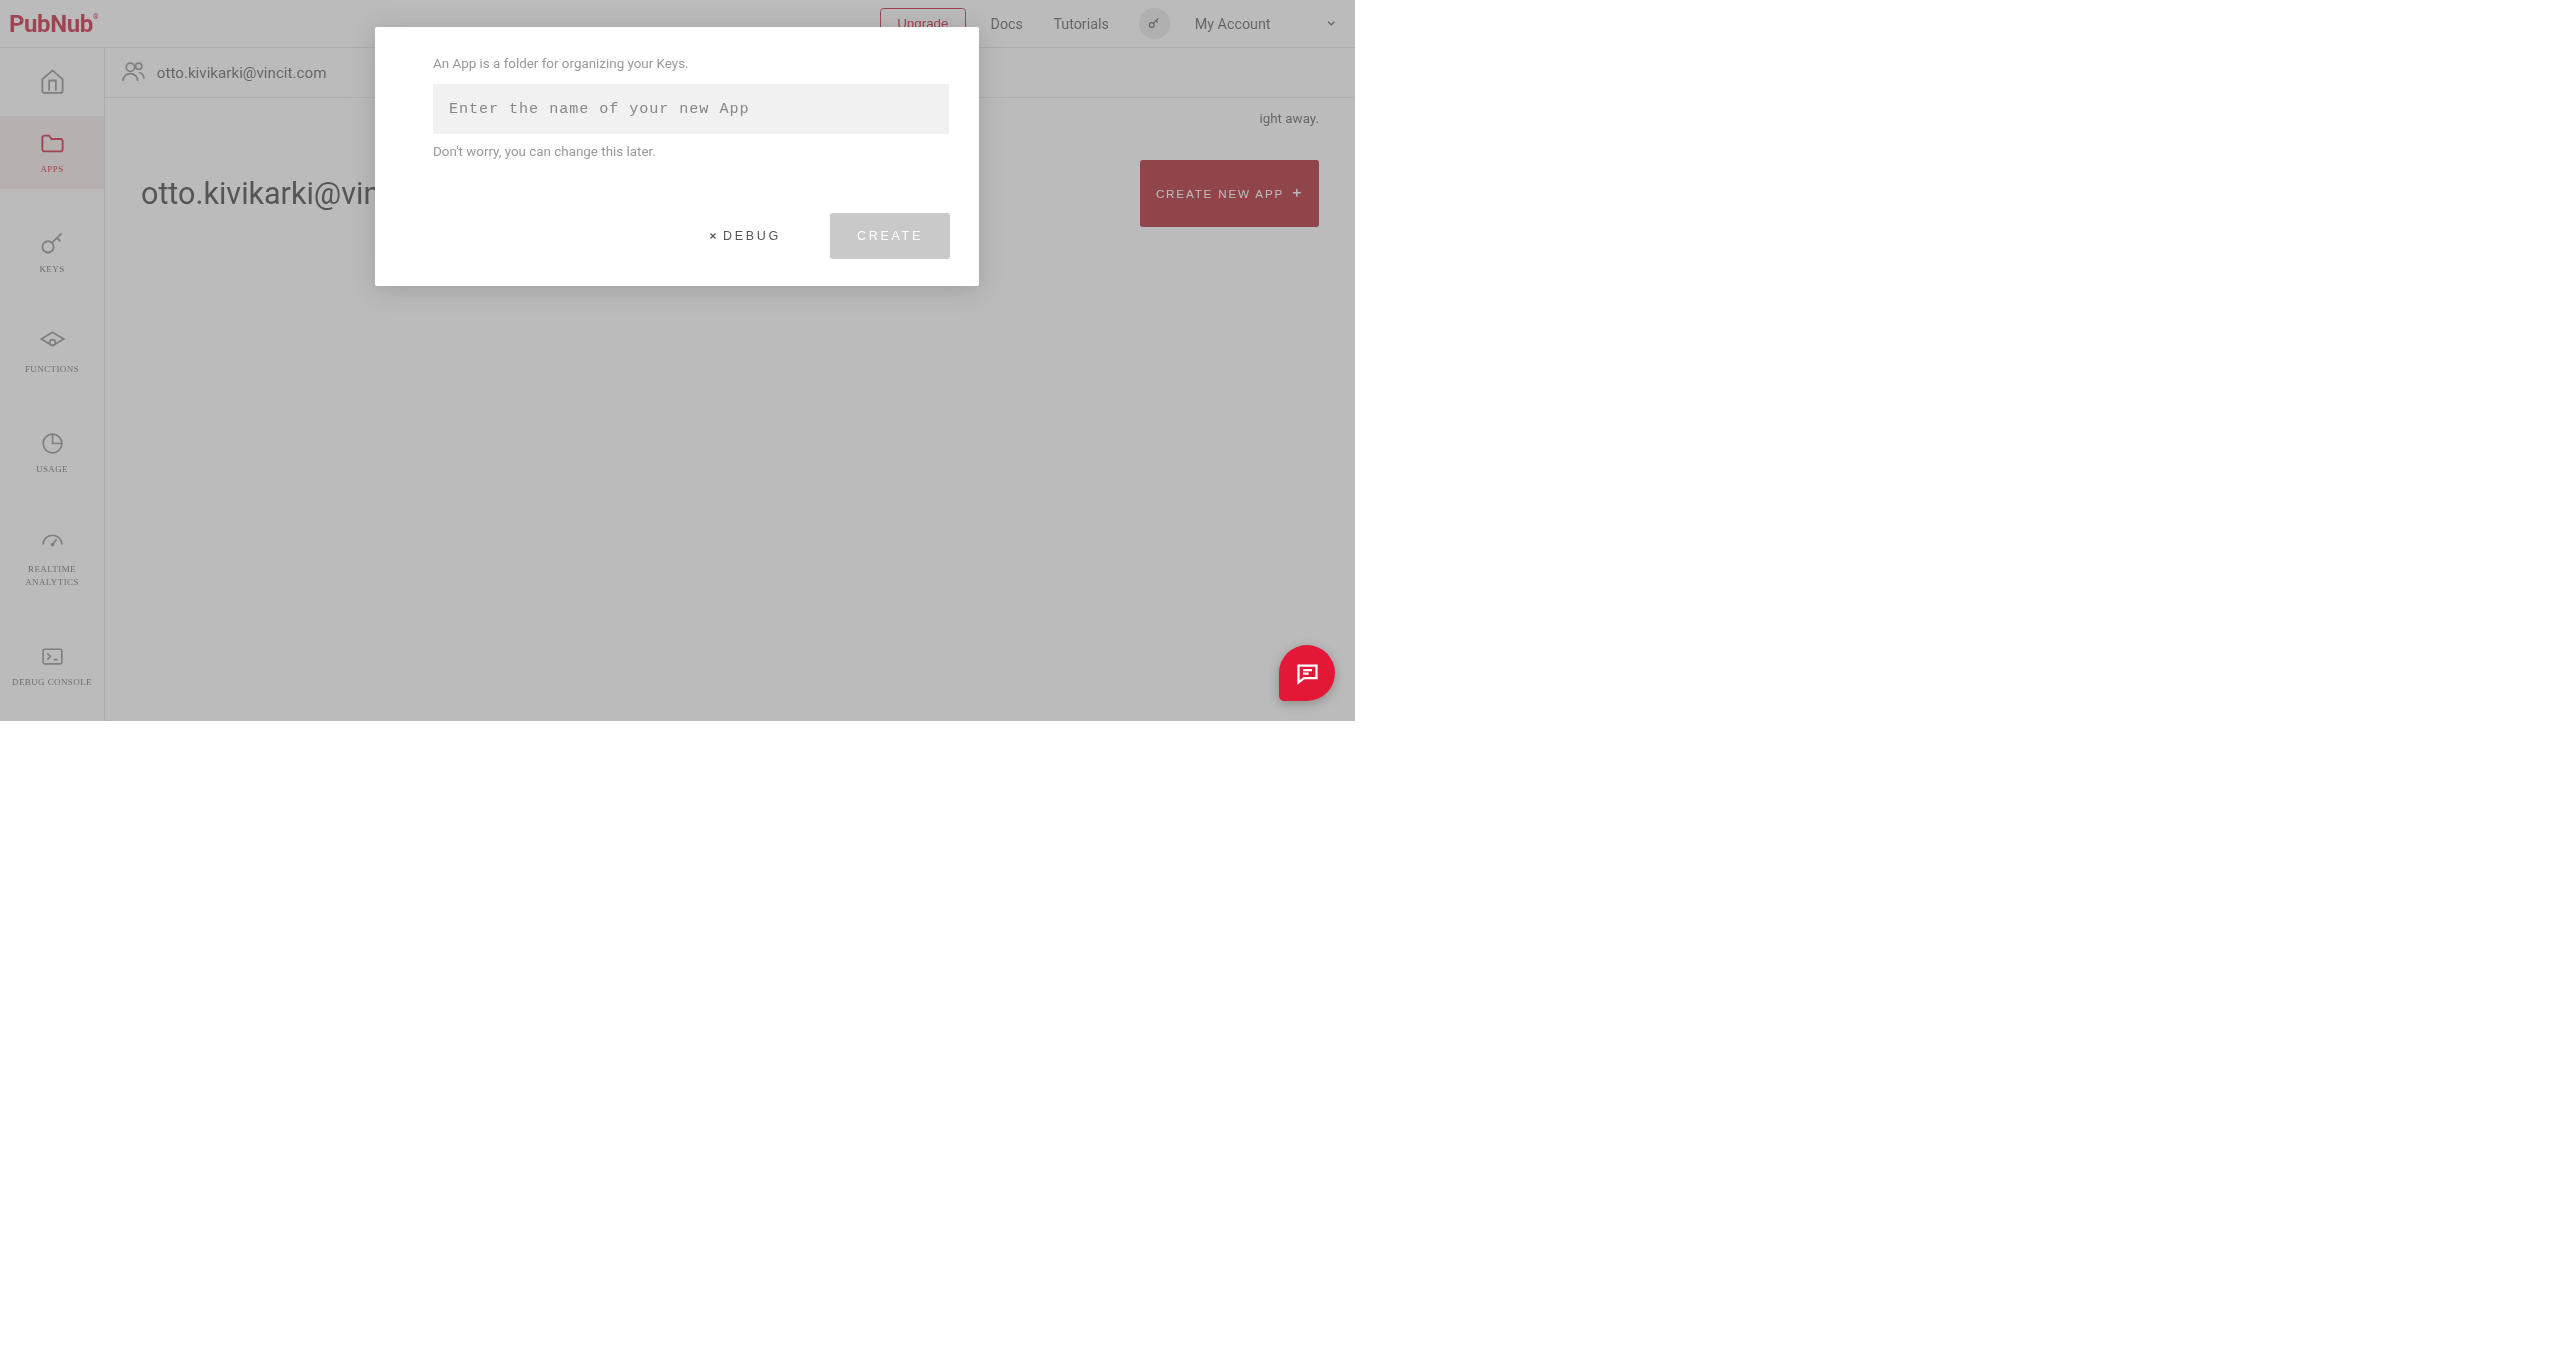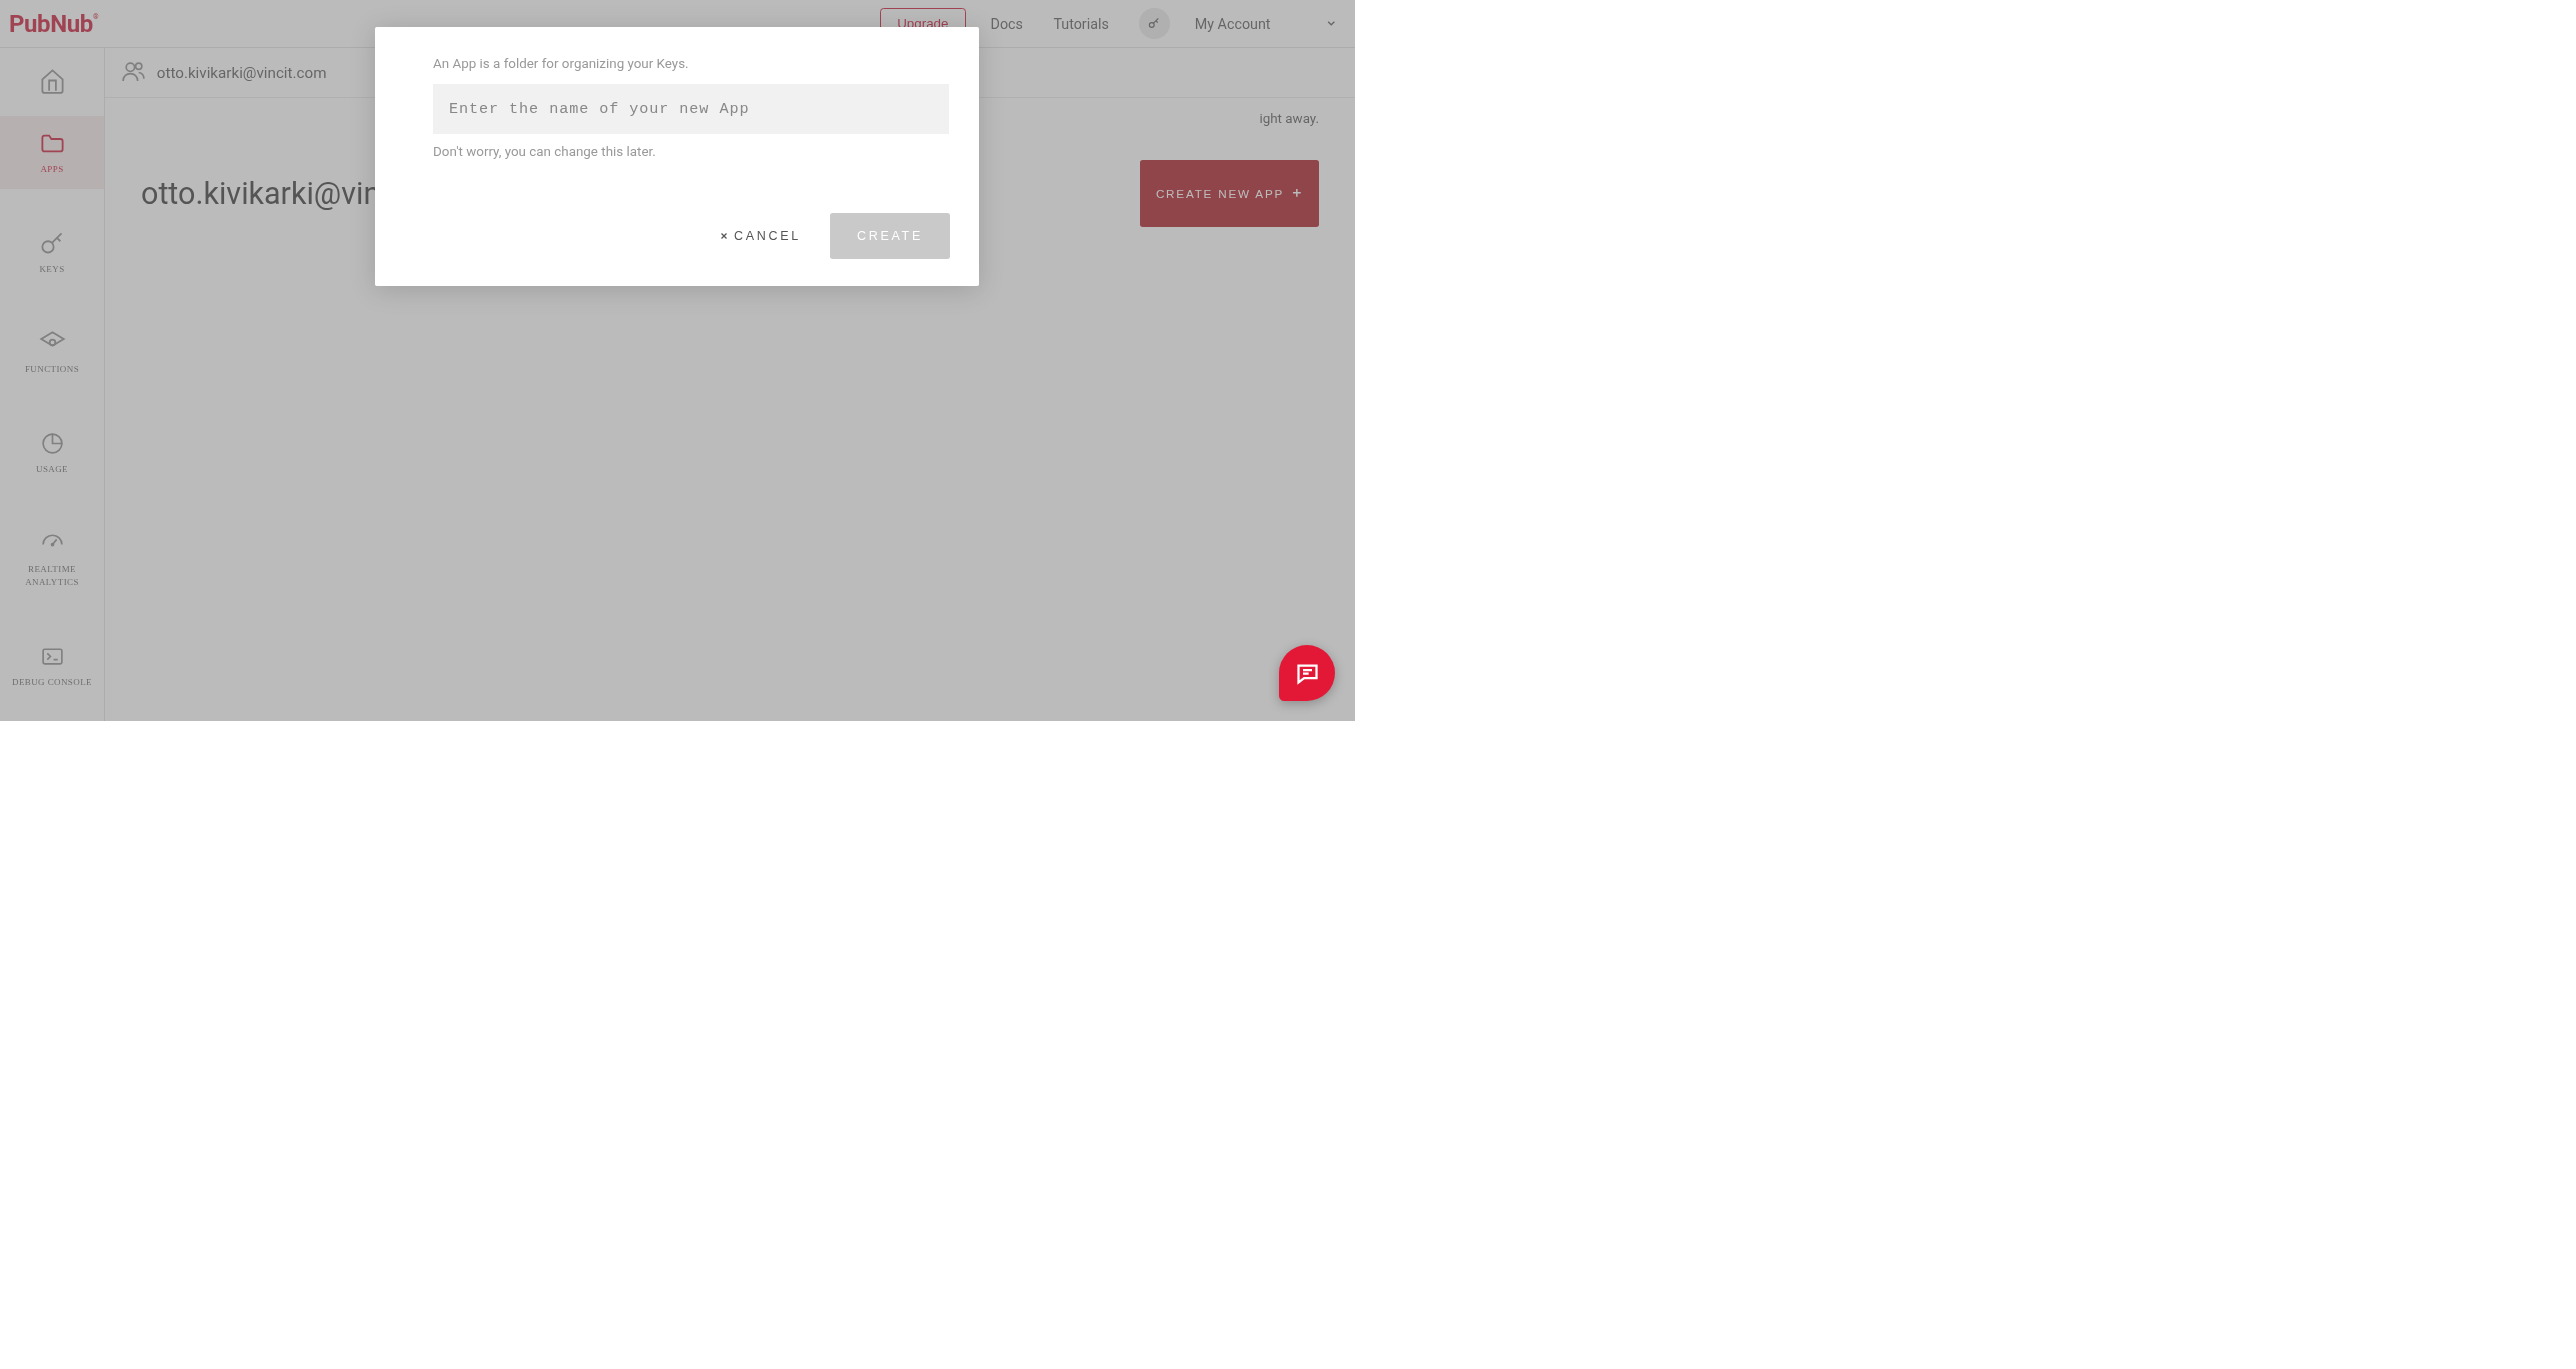--- a/index.html
+++ b/index.html
@@ -259,20 +259,21 @@
     }
     .create-btn {
       background: #c9c9c9;
       color: #fff;
       border: none;
       padding: 16px 27px;
       font-size: 12.5px;
       letter-spacing: 2.7px;
       border-radius: 2.7px;
       cursor: pointer;
+      margin-left: 20px;
     }
     .chat-fab {
       position: absolute;
       bottom: 20px;
       right: 20px;
       width: 56px;
       height: 56px;
       background: #e31837;
       border-radius: 29px 29px 29px 5.4px;
       display: flex;
@@ -409,21 +410,21 @@
     <div class="modal-body">
       <div class="modal-description">An App is a folder for organizing your Keys.</div>
       <input class="modal-input" placeholder="Enter the name of your new App" style="">
       <div class="modal-hint">Don't worry, you can change this later.</div>
     </div>
     <div class="modal-actions">
       <button class="cancel-btn">
         <svg width="10" height="10" viewBox="0 0 24 24" fill="none" stroke="#555" stroke-width="3">
             <path d="M18 6L6 18M6 6l12 12"></path>
           </svg>
-        <span>CANCEL</span>
+        <span>DEBUG</span>
       </button>
       <button class="create-btn">CREATE</button>
     </div>
   </div>
 
   <div class="chat-fab">
     <svg width="27" height="27" viewBox="0 0 24 24" fill="none" stroke="#fff" stroke-width="2">
         <path d="M4 5h16v11H9l-5 4V5z"></path>
         <path d="M8 9h8M8 12h5"></path>
       </svg>

